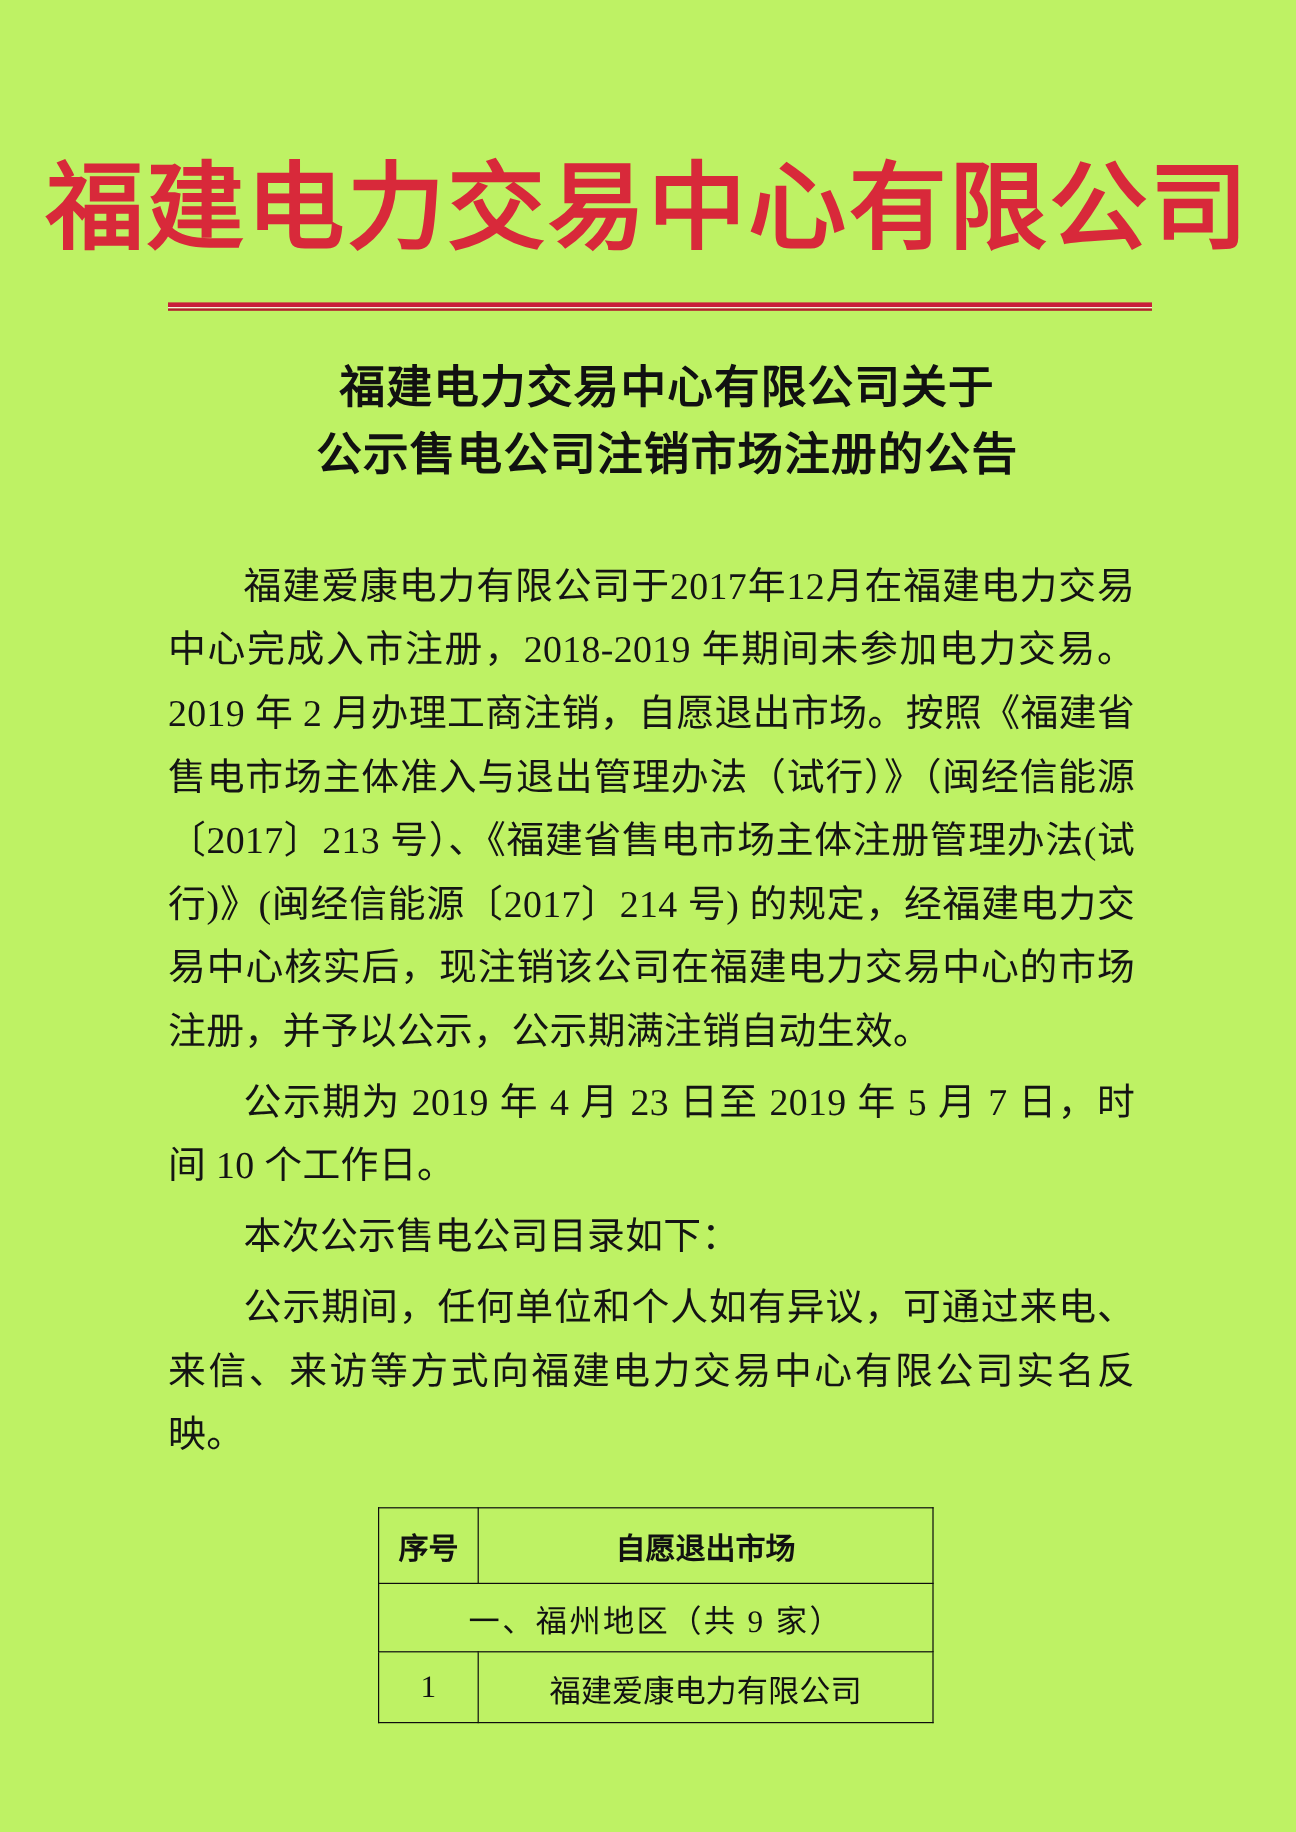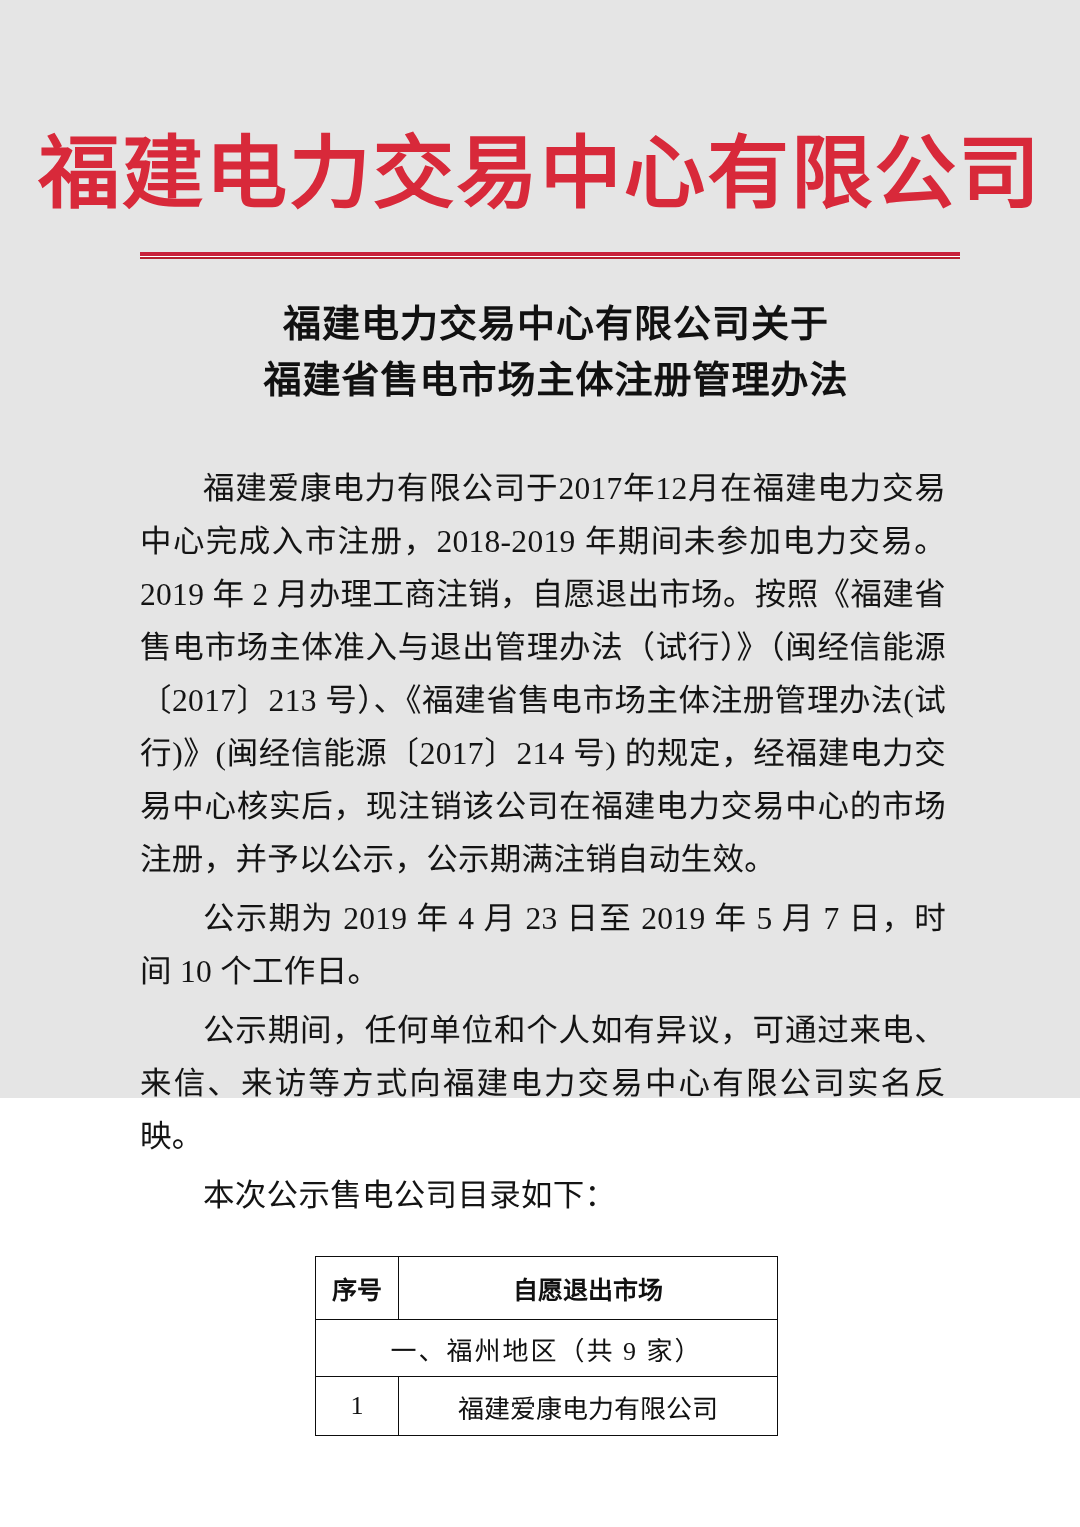--- a/index.html
+++ b/index.html
@@ -13,23 +13,23 @@
     background: #ffffff;
     font-family: "Liberation Serif", "DejaVu Serif", serif;
     color: #1a1a1a;
     overflow: hidden;
     position: relative;
   }
 
   .page {
     position: relative;
     width: 1080px;
-    height: 1098px;
+    height: 1527px;
     box-sizing: border-box;
-    background: #e5e5e5;
+    background: #bef264;
   }
 
   
   .letterhead {
     position: absolute;
     left: 0;
     top: 132px;
     width: 1080px;
     text-align: center;
   }
@@ -163,28 +163,28 @@
   </div>
 
   <div class="letterhead-rule">
     <div class="bar-thick"></div>
     <div class="bar-gap"></div>
     <div class="bar-thin"></div>
   </div>
 
   <div class="doc-title">
     <span class="tline">福建电力交易中心有限公司关于</span>
-    <span class="tline">福建省售电市场主体注册管理办法</span>
+    <span class="tline">公示售电公司注销市场注册的公告</span>
   </div>
 
   <div class="body-col">
     <p class="para">福建爱康电力有限公司于2017年12月在福建电力交易中心完成入市注册，2018-2019 年期间未参加电力交易。2019 年 2 月办理工商注销，自愿退出市场。按照《福建省售电市场主体准入与退出管理办法（试行）》（闽经信能源〔2017〕213 号）、《福建省售电市场主体注册管理办法(试行)》(闽经信能源〔2017〕214 号) 的规定，经福建电力交易中心核实后，现注销该公司在福建电力交易中心的市场注册，并予以公示，公示期满注销自动生效。</p>
     <p class="para">公示期为 2019 年 4 月 23 日至 2019 年 5 月 7 日，时间 10 个工作日。</p>
+    <p class="para">本次公示售电公司目录如下：</p>
     <p class="para">公示期间，任何单位和个人如有异议，可通过来电、来信、来访等方式向福建电力交易中心有限公司实名反映。</p>
-    <p class="para">本次公示售电公司目录如下：</p>
   </div>
 
   <table class="listing-table">
     <thead>
       <tr>
         <th class="col-idx">序号</th>
         <th class="col-name">自愿退出市场</th>
       </tr>
     </thead>
     <tbody>

